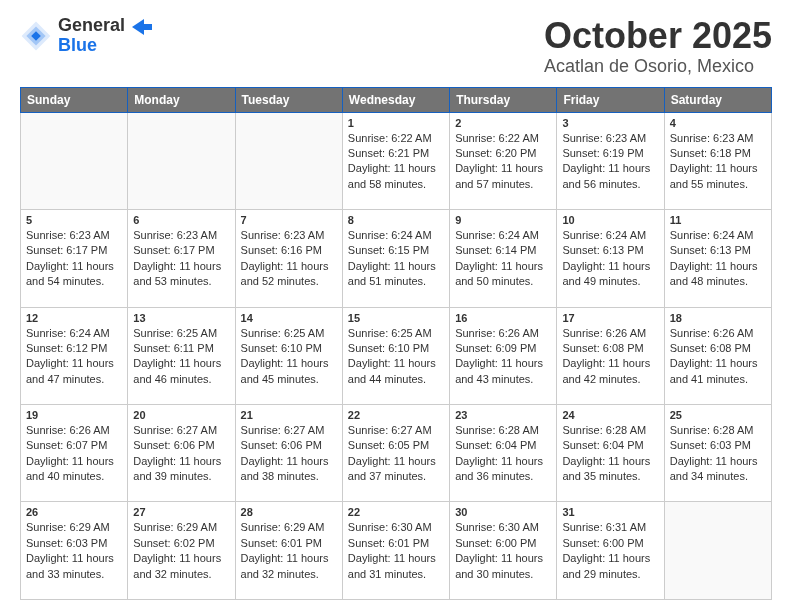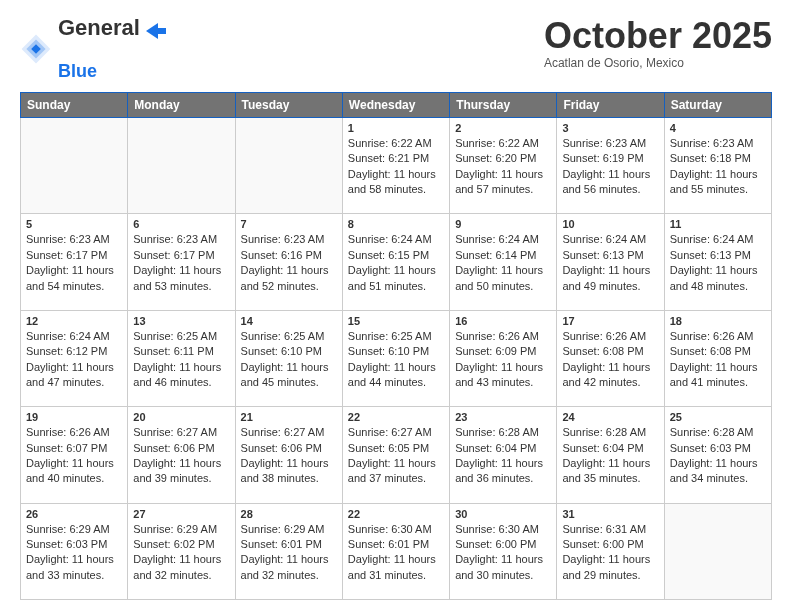--- a/index.html
+++ b/index.html
@@ -40,21 +40,21 @@
     .title-area {
       text-align: left;
     }
     .month-title {
       font-size: 36px;
       font-weight: bold;
       color: #333;
       line-height: 1.1;
     }
     .subtitle {
-      font-size: 12px;
+      font-size: 18px;
       color: #555;
     }
     .calendar {
       flex: 1;
       border: 1px solid #ccc;
       border-collapse: collapse;
       width: 100%;
       table-layout: fixed;
     }
     .calendar thead tr {
@@ -99,26 +99,26 @@
     <div class="logo">
       <svg class="logo-icon" viewBox="0 0 40 40">
         <polygon points="20,2 38,20 20,38 2,20" fill="#1a73e8" opacity="0.15"></polygon>
         <polygon points="20,8 32,20 20,32 8,20" fill="#1a73e8" opacity="0.3"></polygon>
         <polygon points="20,14 26,20 20,26 14,20" fill="#1a73e8"></polygon>
 
         <path d="M22,10 L34,18 L28,18 L28,30 L16,30 L16,18 L10,18 Z" fill="#1a73e8" opacity="0"></path>
       </svg>
       <div class="logo-text">
         <div>
-          <span style="color:#333;font-size:22px;font-weight:bold;margin-top:44px;">General</span>
+          <span style="color:#333;font-size:18px;font-weight:bold;margin-top:44px;">General</span>
           <svg width="20" height="16" viewBox="0 0 20 16" style="vertical-align:middle;margin-left:2px">
             <polygon points="0,8 12,0 12,5 20,5 20,11 12,11 12,16" fill="#1a73e8"></polygon>
           </svg>
         </div>
-        <span style="color:#1a73e8;font-size:18px;font-weight:bold;margin-top:22px;">Blue</span>
+        <span style="color:#1a73e8;font-size:18px;font-weight:bold;">Blue</span>
       </div>
     </div>
     <div class="title-area">
       <div class="month-title">October 2025</div>
       <div class="subtitle">Acatlan de Osorio, Mexico</div>
     </div>
   </div>
 
   <table class="calendar">
     <thead>

